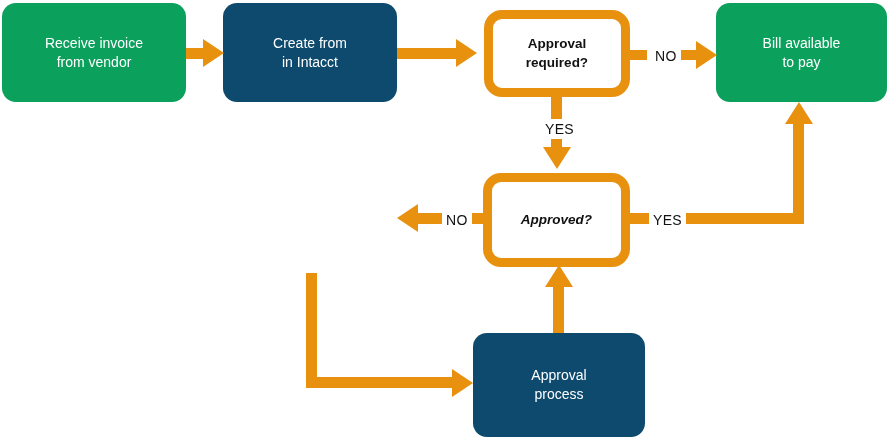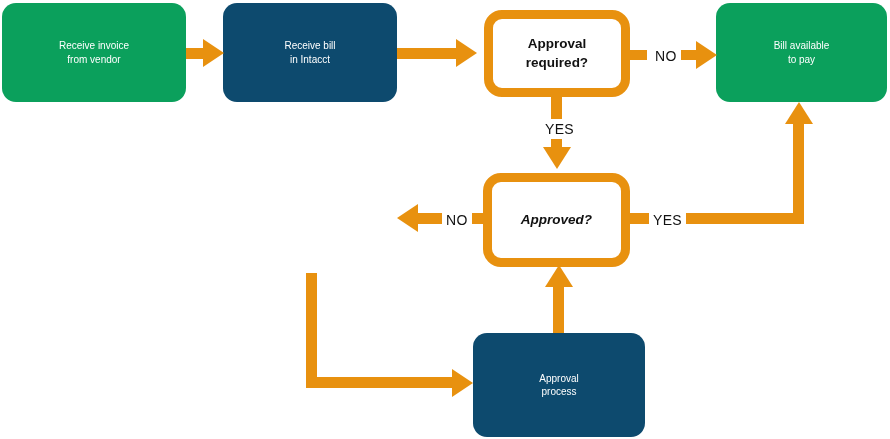--- a/index.html
+++ b/index.html
@@ -13,21 +13,21 @@
   
   .node{
     position:absolute;
     display:flex;align-items:center;justify-content:center;
     text-align:center;
     border-radius:14px;
     box-sizing:border-box;
   }
   .node .lbl{
     white-space:pre-line;
-    font-size:10px;
+    font-size:14px;
     line-height:1.35;
     color:var(--node_text,#fff);
   }
   .node-green{background:var(--green,#0BA05C);}
   .node-navy{background:var(--navy,#0D4A6E);}
   .node-decision{
     background:#fff;
     border:9px solid var(--orange,#E8910F);
     border-radius:18px;
   }
@@ -58,21 +58,21 @@
 <body>
 
 <div class="canvas">
 
   <div class="node node-green" style="left:2px;top:3px;width:184px;height:99px;">
     <span class="lbl">Receive invoice
 from vendor</span>
   </div>
 
   <div class="node node-navy" style="left:223px;top:3px;width:174px;height:99px;">
-    <span class="lbl">Receive bill
+    <span class="lbl">Create from
 in Intacct</span>
   </div>
 
   <div class="node node-decision" style="left:484px;top:10px;width:146px;height:87px;">
     <span class="lbl">Approval
 required?</span>
   </div>
 
   <div class="node node-green" style="left:716px;top:3px;width:171px;height:99px;">
     <span class="lbl">Bill available

